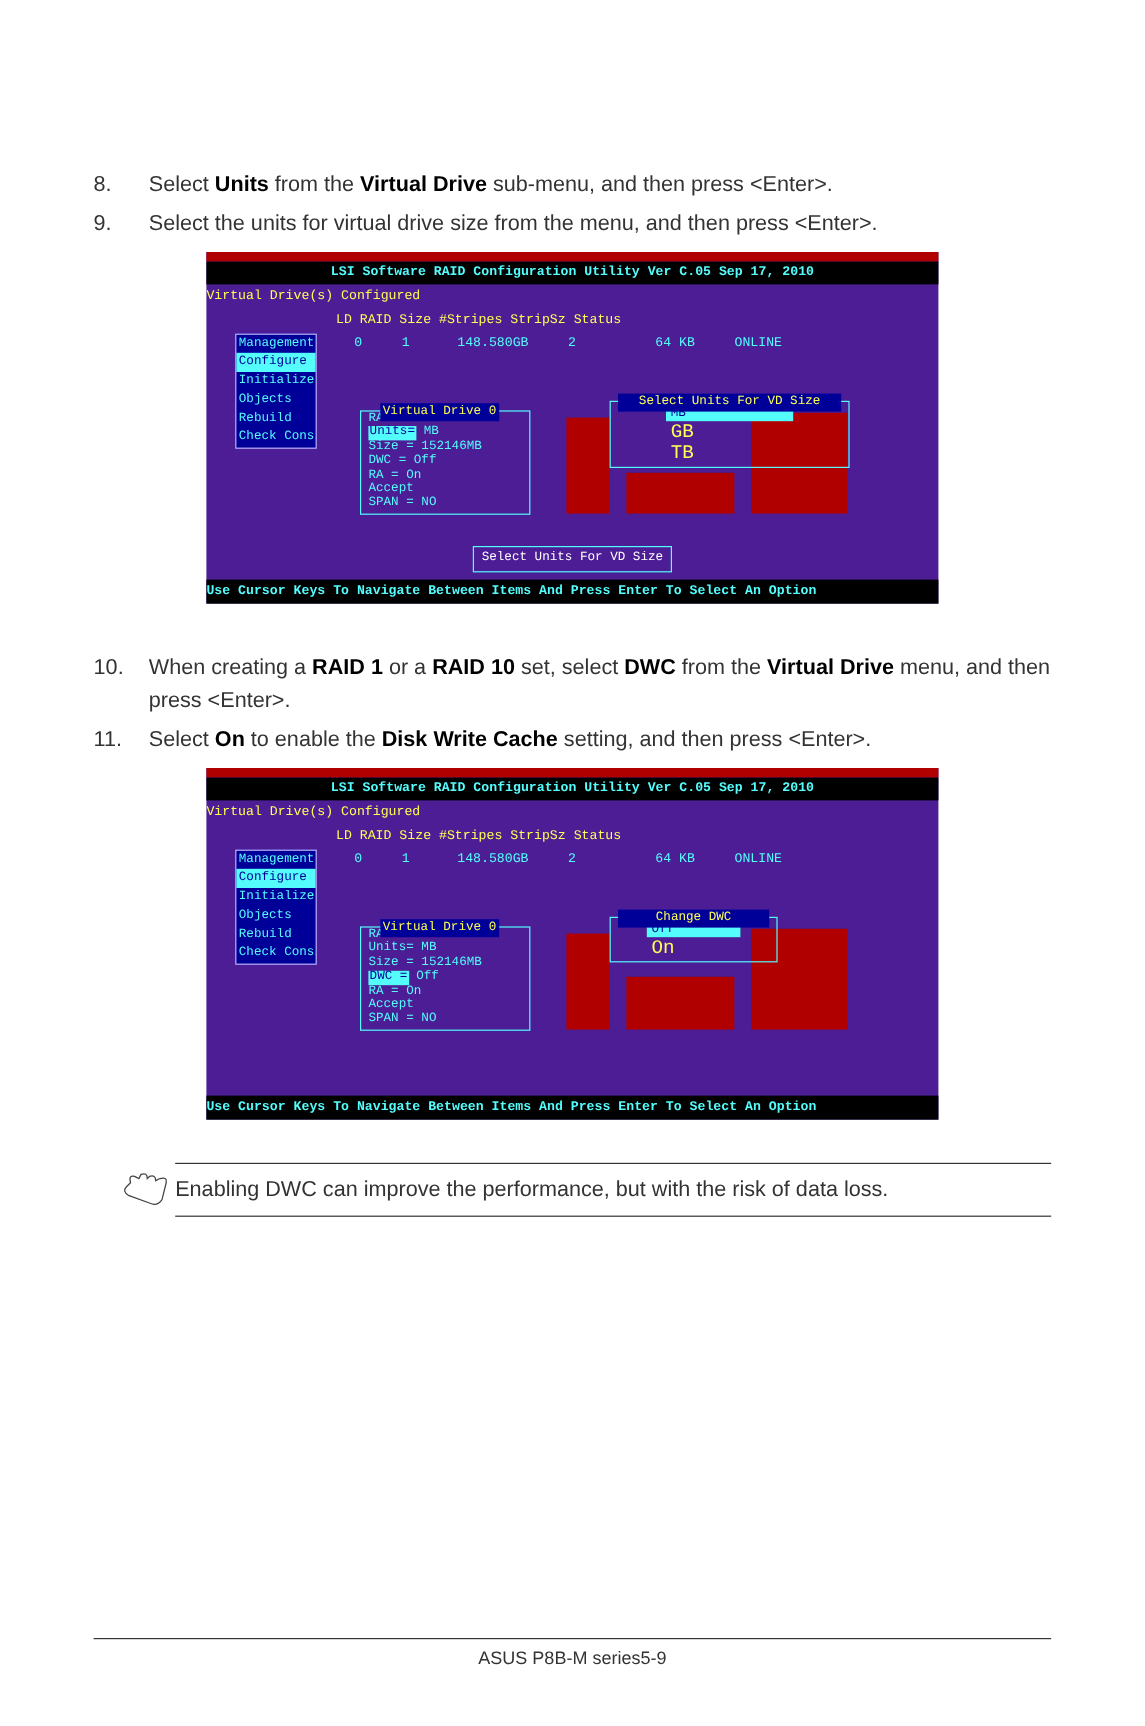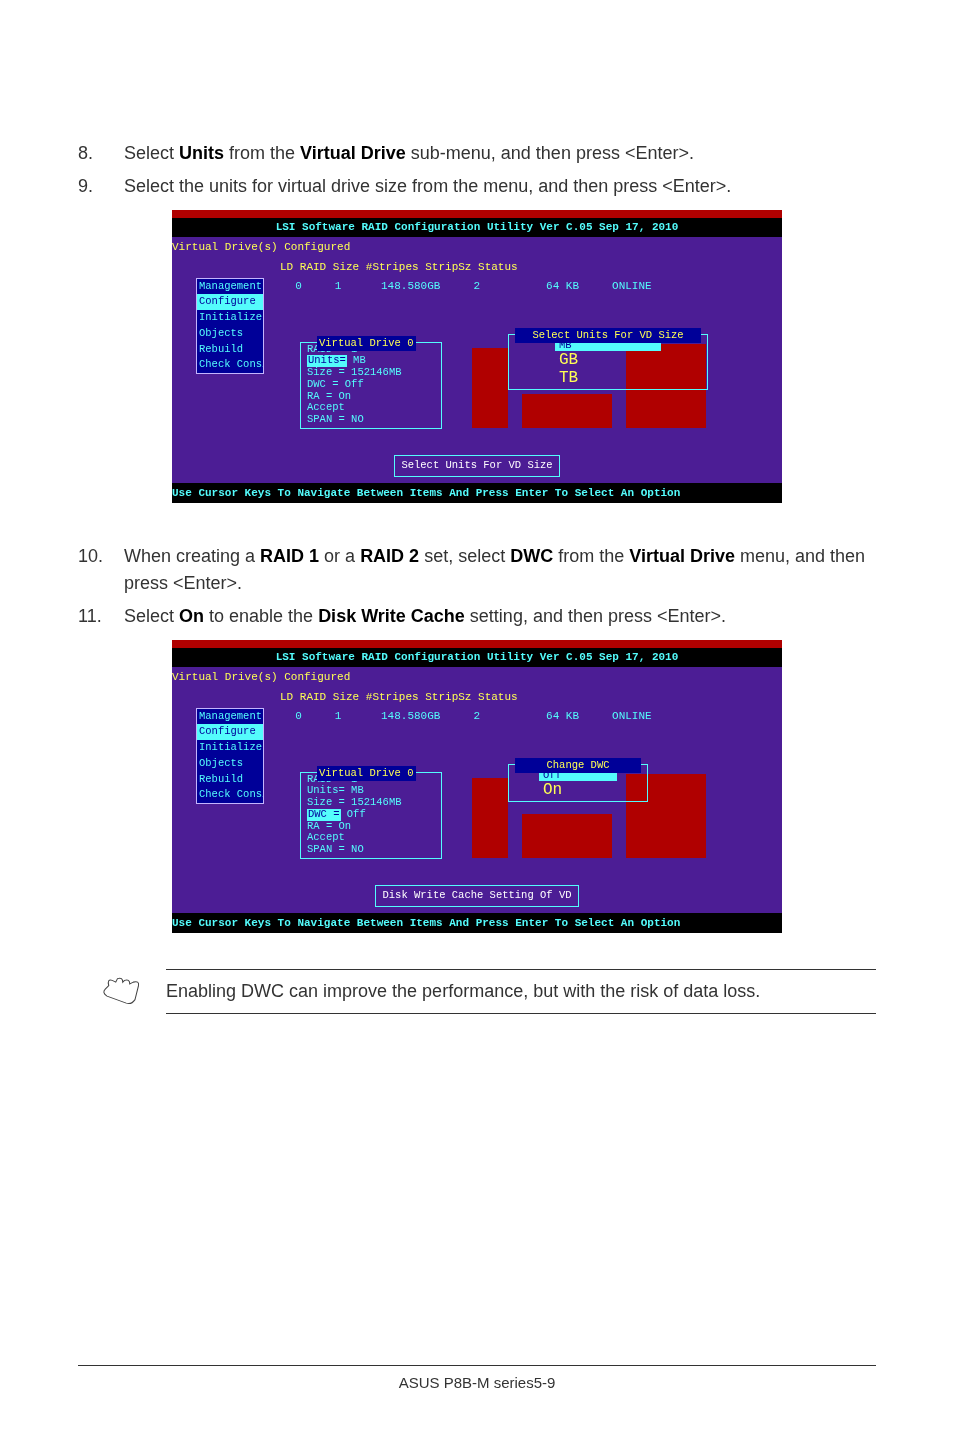--- a/index.html
+++ b/index.html
@@ -59,21 +59,21 @@
   }
   .bios .popbox .opt { color:#ffff54; padding:0 4px; line-height:1.15; font-size:16px;}
   .bios .popbox .opthi { background:#54fcfc; color:#000098; padding:0 4px; line-height:1.15; font-size:10.5px;}
   .bios .redempty { position:absolute; background:#b00000; }
   .bios .centerbox {
     border:1px solid #54fcfc; color:#fff; padding:2px 6px; display:inline-block;
     font-size:10.5px;
   }
   .bios .centerwrap { text-align:center; padding:4px 0 6px 0; }
   .bios .footer { background:#000; color:#54fcfc; text-align:left; padding:2px 0; font-weight:bold;}
-  .note-row { display:flex; gap:24px; align-items:flex-start; margin:10px 0 0 22px;}
+  .note-row { display:flex; gap:4px; align-items:flex-start; margin:10px 0 0 22px;}
   .hand-icon { width:42px; height:34px; flex-shrink:0;}
   .note-row .note-text {
     flex:1; border-top:1px solid #333; border-bottom:1px solid #333; padding:8px 0; margin-top:-4px;
   }
   .page-footer {
     position:absolute; bottom:44px; left:78px; right:78px;
     border-top:1px solid #333; display:flex; justify-content:center;
     padding-top:6px; font-size:15px;
   }
   b { font-weight:bold; color:#000; }
@@ -133,21 +133,21 @@
       <span class="centerbox">Select Units For VD Size</span>
     </div>
   </div>
   <div class="footer">Use Cursor Keys To Navigate Between Items And Press Enter To Select An Option</div>
 </div>
 
 <div class="step">
   <div class="num">10.</div>
   <div class="txt">
     <div>
-      <span>When creating a </span><b>RAID 1</b><span> or a </span><b>RAID 2</b><span> set, select </span><b>DWC</b><span> from the </span><b>Virtual Drive</b><span> menu, and then press &lt;Enter&gt;.</span>
+      <span>When creating a </span><b>RAID 1</b><span> or a </span><b>RAID 10</b><span> set, select </span><b>DWC</b><span> from the </span><b>Virtual Drive</b><span> menu, and then press &lt;Enter&gt;.</span>
     </div>
   </div>
 </div>
 
 <div class="step" style="margin-top:6px;">
   <div class="num">11.</div>
   <div class="txt">
     <span>Select </span><b>On</b><span> to enable the </span><b>Disk Write Cache</b><span> setting, and then press &lt;Enter&gt;.</span>
   </div>
 </div>
@@ -179,23 +179,20 @@
     </div>
     <div class="redempty" style="left:300px; top:70px; width:36px; height:80px;"></div>
     <div class="redempty" style="left:350px; top:106px; width:90px; height:44px;"></div>
     <div class="redempty" style="left:454px; top:66px; width:80px; height:84px;"></div>
 
     <div class="popbox" style="left:336px; top:56px; width:140px; padding:4px 0 2px 0;">
       <div class="poplbl">Change DWC</div>
       <div class="opthi" style="margin:0 30px;">Off</div>
       <div class="opt" style="margin:0 30px;">On</div>
     </div>
-    <div class="centerwrap" style="position:absolute; bottom:0; left:0; right:0;">
-      <span class="centerbox">Disk Write Cache Setting Of VD</span>
-    </div>
   </div>
   <div class="footer">Use Cursor Keys To Navigate Between Items And Press Enter To Select An Option</div>
 </div>
 
 <div class="note-row">
   <svg class="hand-icon" viewBox="0 0 48 38">
     <path d="M6 18 Q2 22 8 26 L30 34 Q36 36 40 30 L44 14 Q45 8 38 10 L34 12 Q34 6 28 8 L26 10 Q26 4 20 6 L18 10 L14 8 Q8 6 10 14 Z" fill="none" stroke="#444" stroke-width="1.2"></path>
   </svg>
   <div class="note-text">Enabling DWC can improve the performance, but with the risk of data loss.</div>
 </div>

